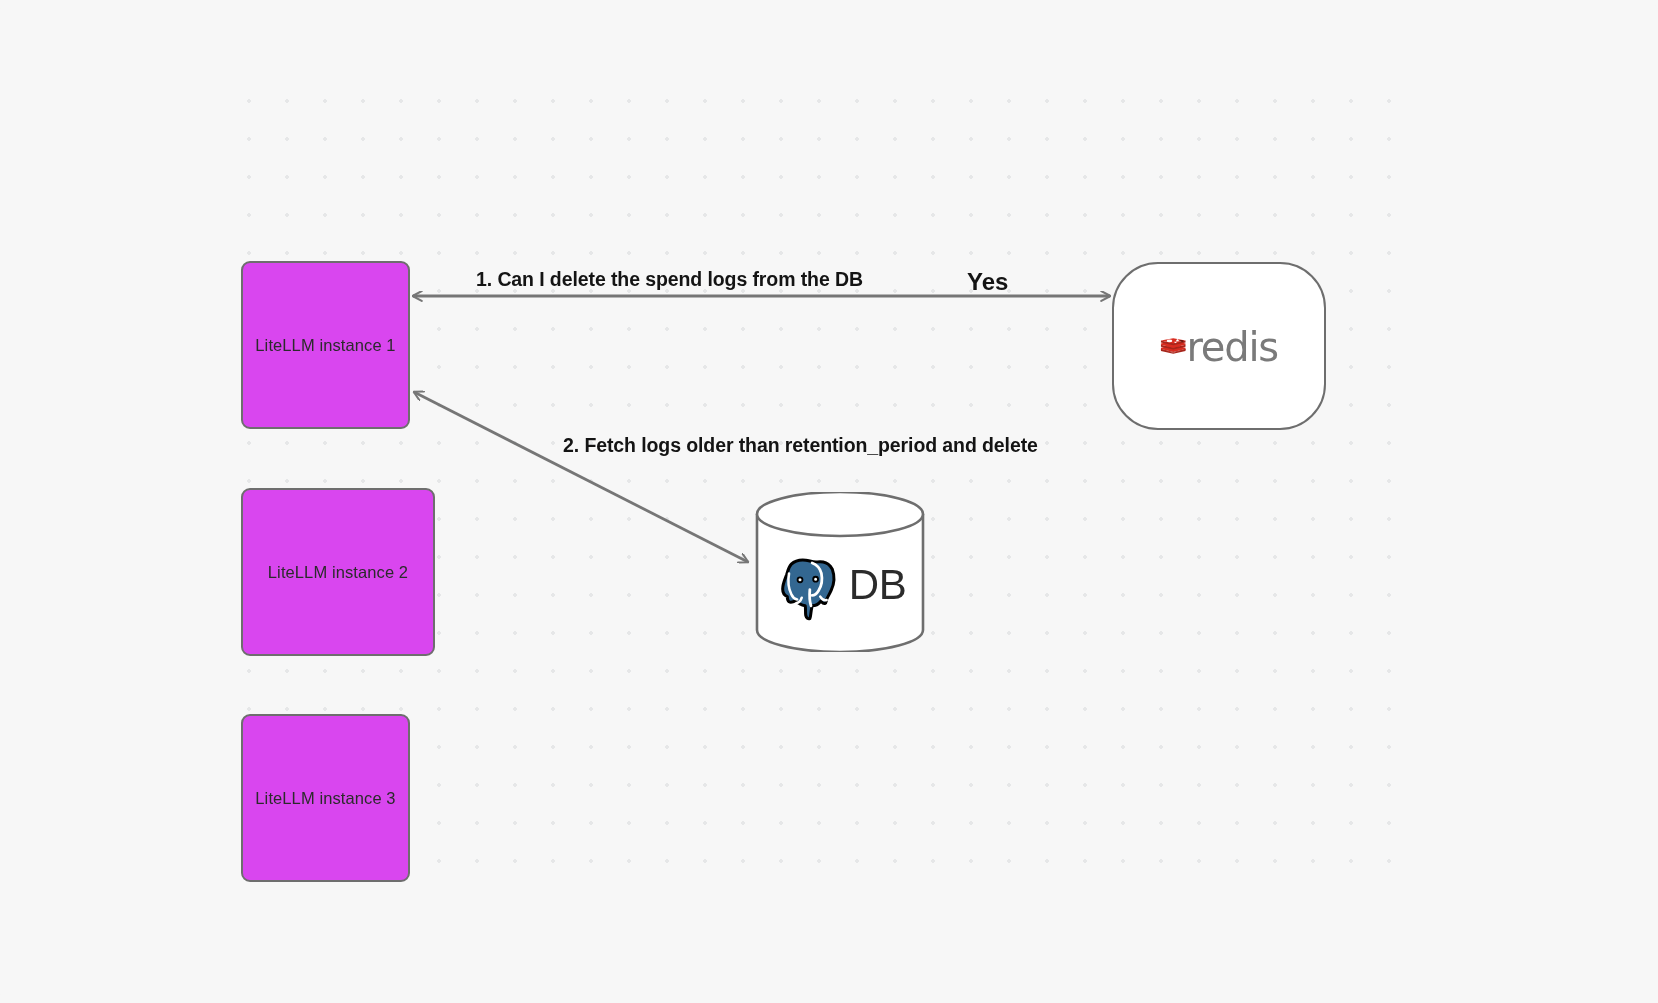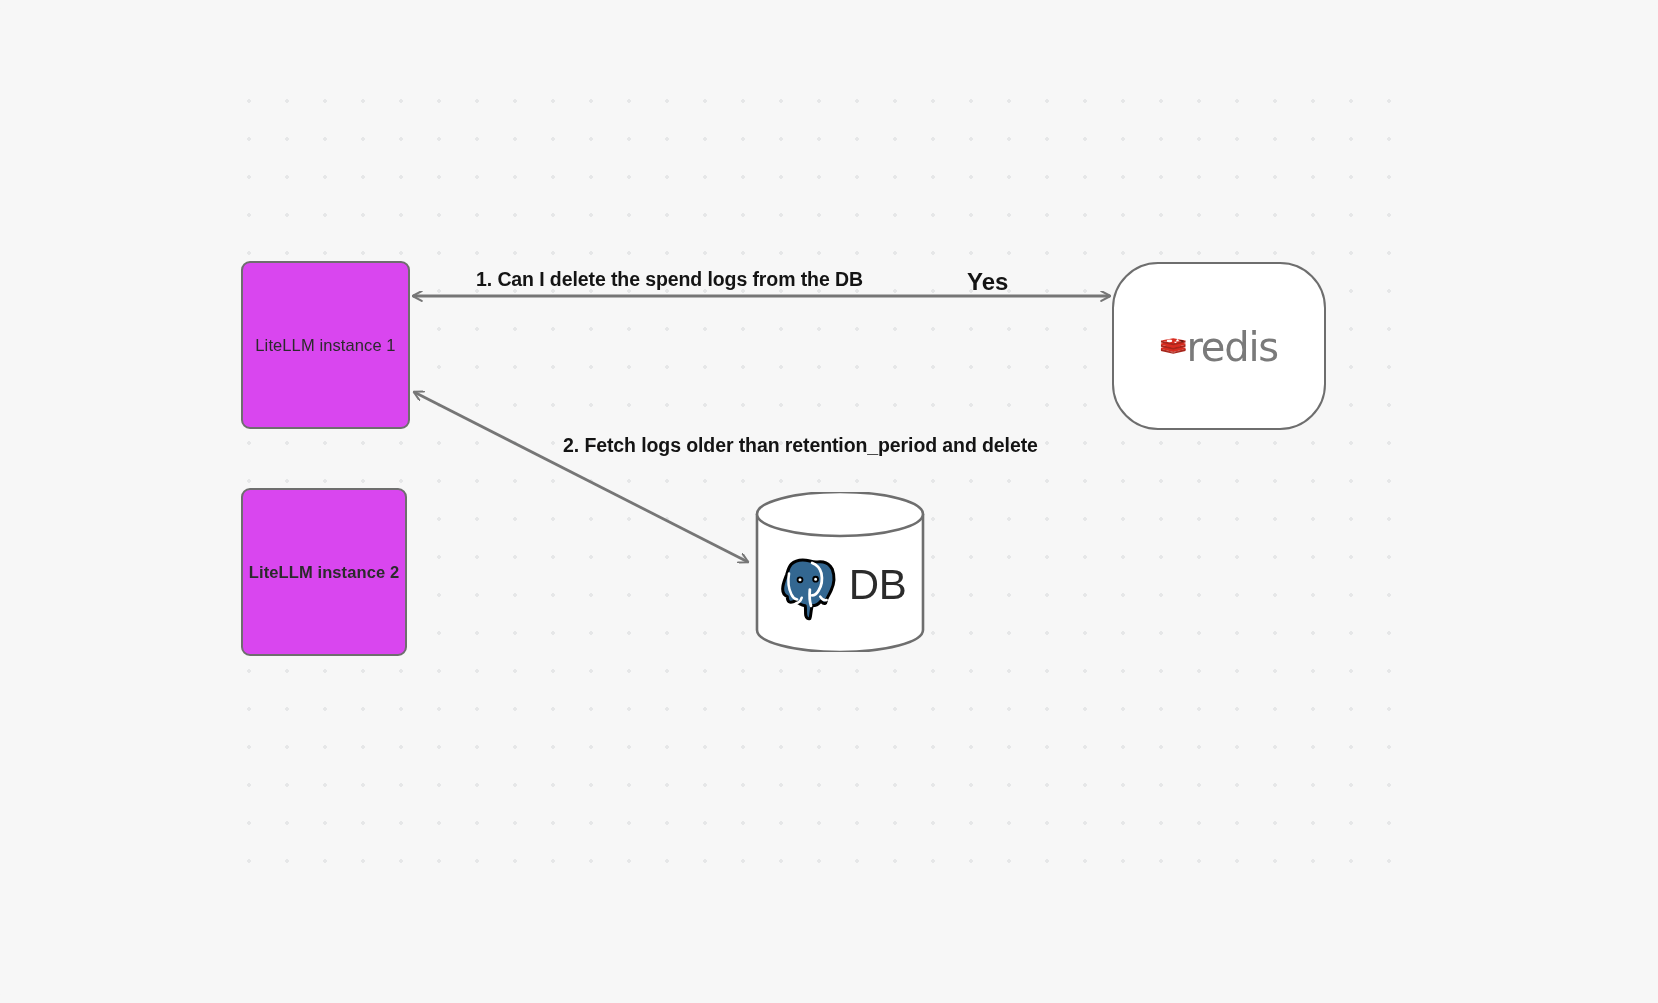--- a/index.html
+++ b/index.html
@@ -40,21 +40,21 @@
     justify-content: center;
   }
   .node-box .node-label {
     font-size: 16.5px;
     color: #2b2b2b;
     font-family: "Liberation Sans", sans-serif;
     letter-spacing: 0.1px;
     white-space: nowrap;
   }
   #node-litellm-1 { left: 241px; top: 261px; width: 169px; height: 168px; }
-  #node-litellm-2 { left: 241px; top: 488px; width: 166px; height: 168px; font-weight: bold; }
+  #node-litellm-2 { left: 241px; top: 488px; width: 194px; height: 168px; }
   #node-litellm-3 { left: 241px; top: 714px; width: 169px; height: 168px; }
 
   
   #node-redis {
     position: absolute;
     left: 1112px;
     top: 262px;
     width: 214px;
     height: 168px;
     background: #ffffff;
@@ -183,20 +183,23 @@
   <div class="edge-label" id="edge-label-2">2.  Fetch logs older than retention_period and delete</div>
 
   <div class="node-box" id="node-litellm-1">
     <span class="node-label">LiteLLM instance 1</span>
   </div>
 
   <div class="node-box" id="node-litellm-2">
     <span class="node-label">LiteLLM instance 2</span>
   </div>
 
+  <div class="node-box" id="node-litellm-3">
+    <span class="node-label">LiteLLM instance 3</span>
+  </div>
 
   <div id="node-redis">
     <div id="redis-logo-wrap">
       <svg width="112" height="66" viewBox="0 0 112 66" xmlns="http://www.w3.org/2000/svg">
 
         <path d="M4 46 L56 62 L108 46 L108 54 L56 66 L4 54 Z" fill="#a7251b"></path>
         <path d="M4 40 L56 28 L108 40 L108 46 L56 58 L4 46 Z" fill="#d82c20"></path>
         <path d="M4 46 L56 58 L108 46 L108 50 L56 62 L4 50 Z" fill="#a7251b"></path>
 
         <path d="M4 28 L56 40 L108 28 L108 36 L56 48 L4 36 Z" fill="#a7251b"></path>

